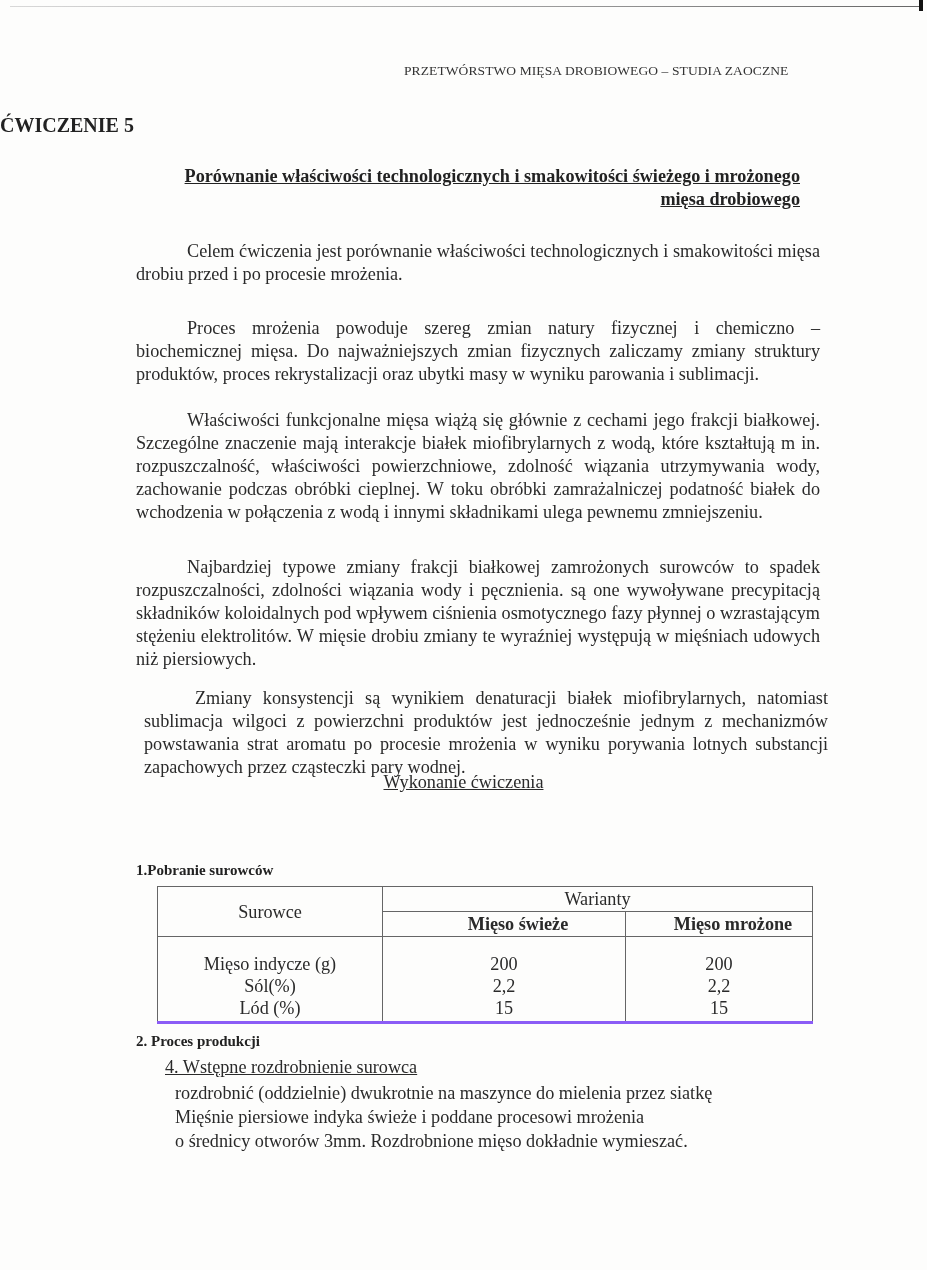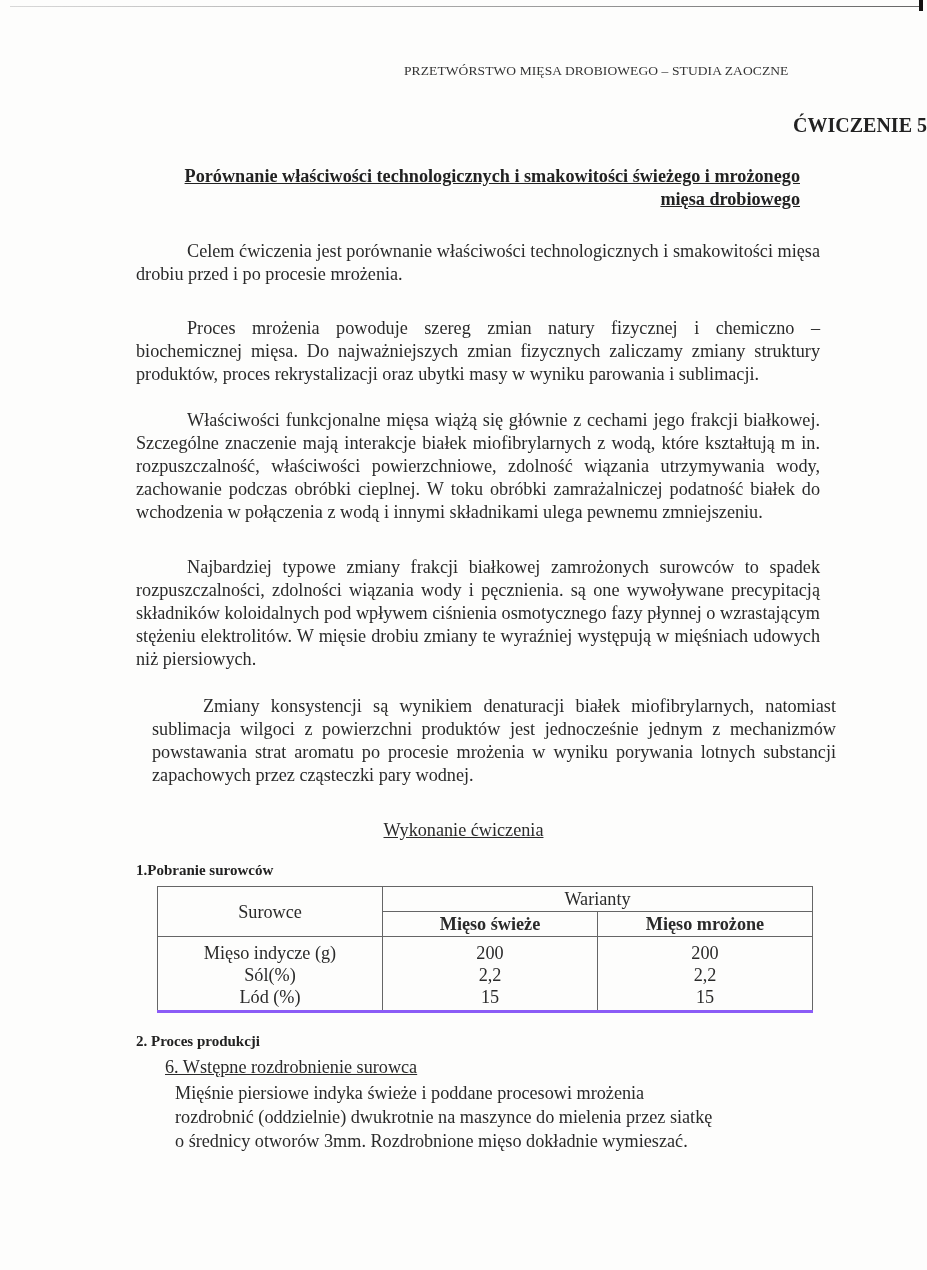--- a/index.html
+++ b/index.html
@@ -16,60 +16,60 @@
     }
     .scan-mark {
       position: absolute; right: 4px; top: 0; width: 4px; height: 11px; background: #111;
     }
     .page { position: absolute; left: 0; top: 0; width: 927px; height: 1044px; }
     .running-header {
       position: absolute; left: 404px; top: 63px; width: 420px;
       font-size: 13.5px; letter-spacing: 0.1px; color: #333;
     }
     .exercise-title {
-      position: absolute; left: 0; width: 927px; top: 114px; text-align: right;
+      position: absolute; left: 0; width: 927px; top: 114px; text-align: left;
       font-size: 20px; font-weight: bold; color: #222;
     }
     .topic-title {
       position: absolute; left: 160px; width: 640px; top: 165px; text-align: right;
       font-size: 18.2px; font-weight: bold; text-decoration: underline; line-height: 23px; color: #222;
     }
     .body-text {
       position: absolute; left: 136px; width: 684px;
       font-size: 18.2px; line-height: 23px; text-align: justify; color: #2a2a2a;
     }
     .indent { text-indent: 51px; }
     .p1 { top: 240px; }
     .p2 { top: 317px; }
     .p3 { top: 409px; }
     .p4 { top: 556px; }
     .p5 { top: 679px; }
     .section-center {
-      position: absolute; left: 0; width: 927px; top: 820px; text-align: center;
+      position: absolute; left: 0; width: 927px; top: 772px; text-align: center;
       font-size: 18.2px; text-decoration: underline;
     }
     .section-heading {
       position: absolute; left: 136px; font-size: 15px; font-weight: bold; color: #222;
     }
     .h1 { top: 862px; }
     .h2 { top: 1033px; }
     table.materials {
       position: absolute; left: 157px; top: 886px; width: 656px;
       border-collapse: collapse; font-size: 18.2px; color: #2a2a2a;
     }
     table.materials td, table.materials th {
       border: 1px solid #666; text-align: center; padding: 0; font-weight: normal;
     }
     table.materials th { height: 24px; line-height: 22px; }
-    table.materials th.bold { font-weight: bold; }
+    table.materials th.bold { font-weight: bold; padding-left: 28px; }
     table.materials .col1 { width: 224px; text-align: center; }
     table.materials .col2 { width: 214px; }
     table.materials tbody td { border-top: none; border-bottom: none; line-height: 22px; }
     table.materials tbody tr:last-child td { border-bottom: 3px solid #8b5cf6; padding-bottom: 2px; }
-    table.materials tbody tr:first-child td { padding-top: 5px; }
+    table.materials tbody tr:first-child td { padding-top: 16px; }
     .subheading {
       position: absolute; left: 165px; top: 1057px; font-size: 18.2px; text-decoration: underline;
     }
     .sub-text {
       position: absolute; left: 175px; top: 1081px; width: 660px;
       font-size: 18.2px; line-height: 24px;
     }
   </style>
 </head>
 <body>
@@ -81,21 +81,21 @@
   <div class="running-header">PRZETWÓRSTWO MIĘSA DROBIOWEGO – STUDIA ZAOCZNE</div>
 
   <div class="exercise-title">ĆWICZENIE 5</div>
 
   <div class="topic-title">Porównanie właściwości technologicznych i smakowitości świeżego i mrożonego mięsa drobiowego</div>
 
   <p class="body-text indent p2" style="margin:0">Proces mrożenia powoduje szereg zmian natury fizycznej i chemiczno – biochemicznej mięsa. Do najważniejszych zmian fizycznych zaliczamy zmiany struktury produktów, proces rekrystalizacji oraz ubytki masy w wyniku parowania i sublimacji.</p>
   <p class="body-text indent p1" style="margin:0">Celem ćwiczenia jest porównanie właściwości technologicznych i smakowitości mięsa drobiu przed i po procesie mrożenia.</p>
   <p class="body-text indent p3" style="margin:0">Właściwości funkcjonalne mięsa wiążą się głównie z cechami jego frakcji białkowej. Szczególne znaczenie mają interakcje białek miofibrylarnych z wodą, które kształtują m in. rozpuszczalność, właściwości powierzchniowe, zdolność wiązania utrzymywania wody, zachowanie podczas obróbki cieplnej. W toku obróbki zamrażalniczej podatność białek do wchodzenia w połączenia z wodą i innymi składnikami ulega pewnemu zmniejszeniu.</p>
   <p class="body-text indent p4" style="margin:0">Najbardziej typowe zmiany frakcji białkowej zamrożonych surowców to spadek rozpuszczalności, zdolności wiązania wody i pęcznienia. są one wywoływane precypitacją składników koloidalnych pod wpływem ciśnienia osmotycznego fazy płynnej o wzrastającym stężeniu elektrolitów. W mięsie drobiu zmiany te wyraźniej występują w mięśniach udowych niż piersiowych.</p>
-  <p class="body-text indent p5" style="margin:16px">Zmiany konsystencji są wynikiem denaturacji białek miofibrylarnych, natomiast sublimacja wilgoci z powierzchni produktów jest jednocześnie jednym z mechanizmów powstawania strat aromatu po procesie mrożenia w wyniku porywania lotnych substancji zapachowych przez cząsteczki pary wodnej.</p>
+  <p class="body-text indent p5" style="margin:8px">Zmiany konsystencji są wynikiem denaturacji białek miofibrylarnych, natomiast sublimacja wilgoci z powierzchni produktów jest jednocześnie jednym z mechanizmów powstawania strat aromatu po procesie mrożenia w wyniku porywania lotnych substancji zapachowych przez cząsteczki pary wodnej.</p>
 
   <div class="section-center">Wykonanie ćwiczenia</div>
 
   <div class="section-heading h1">1.Pobranie surowców</div>
 
   <table class="materials">
     <thead>
       <tr>
         <th class="col1" rowspan="2">Surowce</th>
         <th colspan="2">Warianty</th>
@@ -118,19 +118,19 @@
       </tr>
       <tr>
         <td>Lód (%)</td>
         <td>15</td>
         <td>15</td>
       </tr>
     </tbody>
   </table>
 
   <div class="section-heading h2">2. Proces produkcji</div>
-  <div class="subheading">6. Wstępne rozdrobnienie surowca</div>
+  <div class="subheading">4. Wstępne rozdrobnienie surowca</div>
   <div class="sub-text">
+    <div>rozdrobnić (oddzielnie) dwukrotnie na maszynce do mielenia przez siatkę</div>
     <div>Mięśnie piersiowe indyka świeże i poddane procesowi mrożenia</div>
-    <div>rozdrobnić (oddzielnie) dwukrotnie na maszynce do mielenia przez siatkę</div>
     <div>o średnicy otworów 3mm. Rozdrobnione mięso dokładnie wymieszać.</div>
   </div>
 </div>
 
 </body></html>

